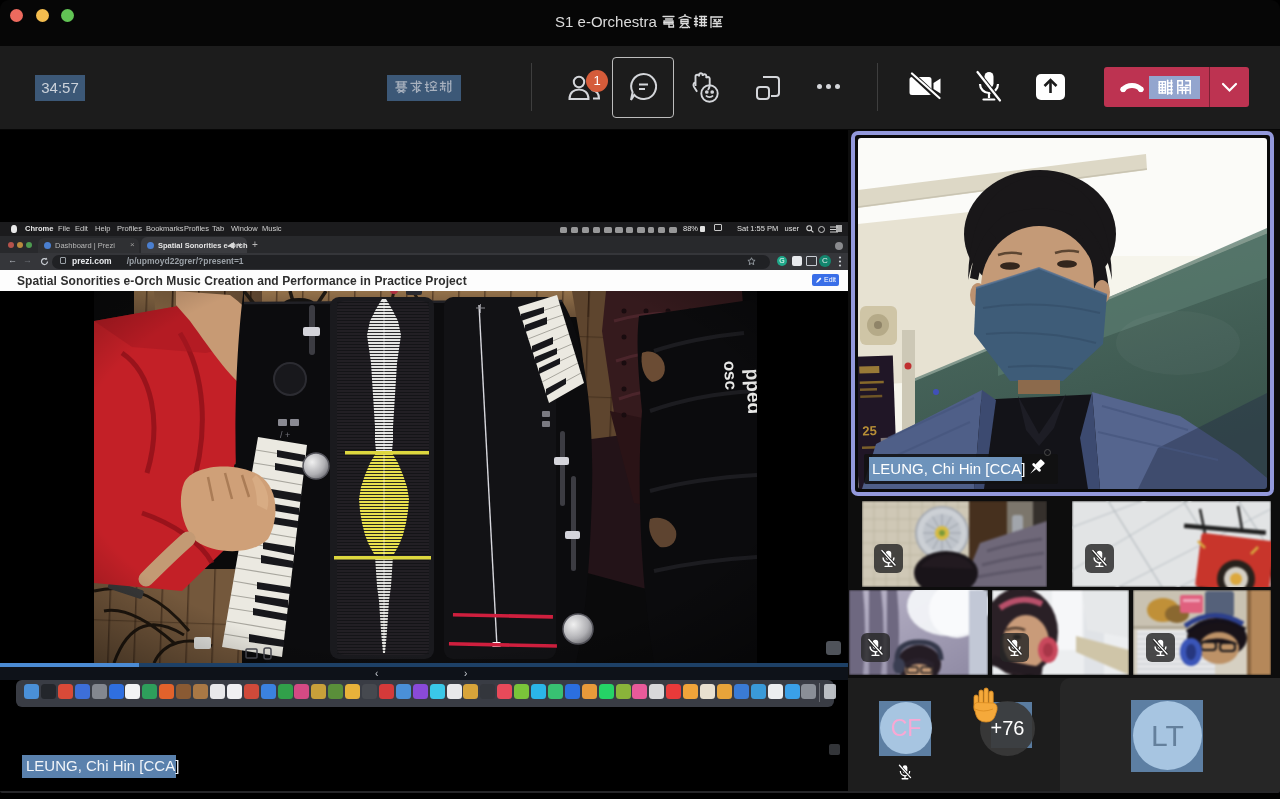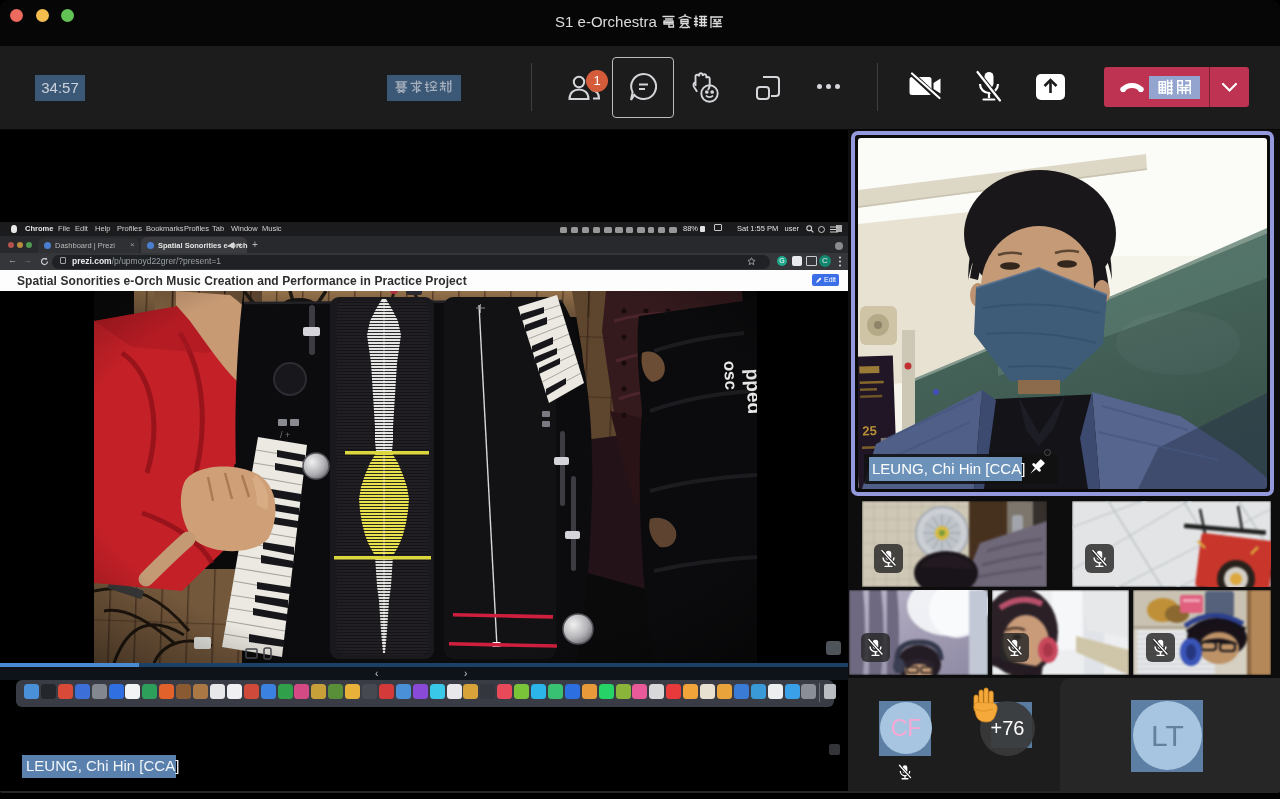--- a/index.html
+++ b/index.html
@@ -233,21 +233,21 @@
 <div class="abs" style="left:835px;top:242px;width:8px;height:8px;border-radius:50%;background:#8a8b8e;"></div>
 <div class="abs" style="left:0;top:253px;width:848px;height:17px;background:#35363a;"></div>
 <div class="abs" style="left:8px;top:255px;font-size:9px;color:#b8bcc2;">←</div>
 <div class="abs" style="left:23px;top:255px;font-size:9px;color:#6a6e74;">→</div>
 <svg class="abs" style="left:40px;top:257px;" width="9" height="9" viewBox="0 0 9 9" fill="none">
       <path d="M7.5,4.5 a3,3 0 1 1 -1,-2.2" stroke="#c8ccd2" stroke-width="1.2"></path>
       <path d="M6,0.5 l1.5,1.8 l-2.2,0.6 Z" fill="#c8ccd2"></path>
     </svg>
 <div class="abs" style="left:52px;top:254.5px;width:718px;height:14px;background:#202124;border-radius:7px;"></div>
 <div class="abs" style="left:60px;top:257px;width:6px;height:7px;border:1px solid #9aa0a6;border-radius:1px;"></div>
-<div class="abs" style="left:72px;top:256px;font-size:8.5px;color:#e8eaed;font-weight:bold;">prezi.com<span style="font-weight:normal;color:#9aa0a6;">/p/upmoyd22grer/?present=1</span></div>
+<div class="abs" style="left:72px;top:256px;font-size:8.5px;color:#e8eaed;font-weight:bold;">prezi.com<span style="font-weight:bold;color:#9aa0a6;margin-left:15px;">/p/upmoyd22grer/?present=1</span></div>
 <svg class="abs" style="left:747px;top:257px;" width="9" height="9" viewBox="0 0 10 10" fill="none" stroke="#9aa0a6" stroke-width="1">
       <path d="M5,0.8 L6.2,3.4 L9,3.7 L6.9,5.6 L7.5,8.5 L5,7 L2.5,8.5 L3.1,5.6 L1,3.7 L3.8,3.4 Z"></path>
     </svg>
 <div class="abs" style="left:777px;top:256px;width:10px;height:10px;border-radius:50%;background:#1fa88a;color:#fff;font-size:7px;text-align:center;line-height:10px;">G</div>
 <div class="abs" style="left:792px;top:256px;width:10px;height:10px;background:#e8eaed;border-radius:2px;"></div>
 <div class="abs" style="left:806px;top:256px;width:11px;height:10px;border:1px solid #c8ccd2;border-radius:1px;"></div>
 <div class="abs" style="left:819px;top:255px;width:12px;height:12px;border-radius:50%;background:#13866e;color:#e8eaed;font-size:8px;text-align:center;line-height:12px;">C</div>
 <svg class="abs" style="left:838px;top:256px;" width="4" height="11" viewBox="0 0 4 11" fill="#c8ccd2">
       <circle cx="2" cy="1.5" r="1.1"></circle>
       <circle cx="2" cy="5.5" r="1.1"></circle>

